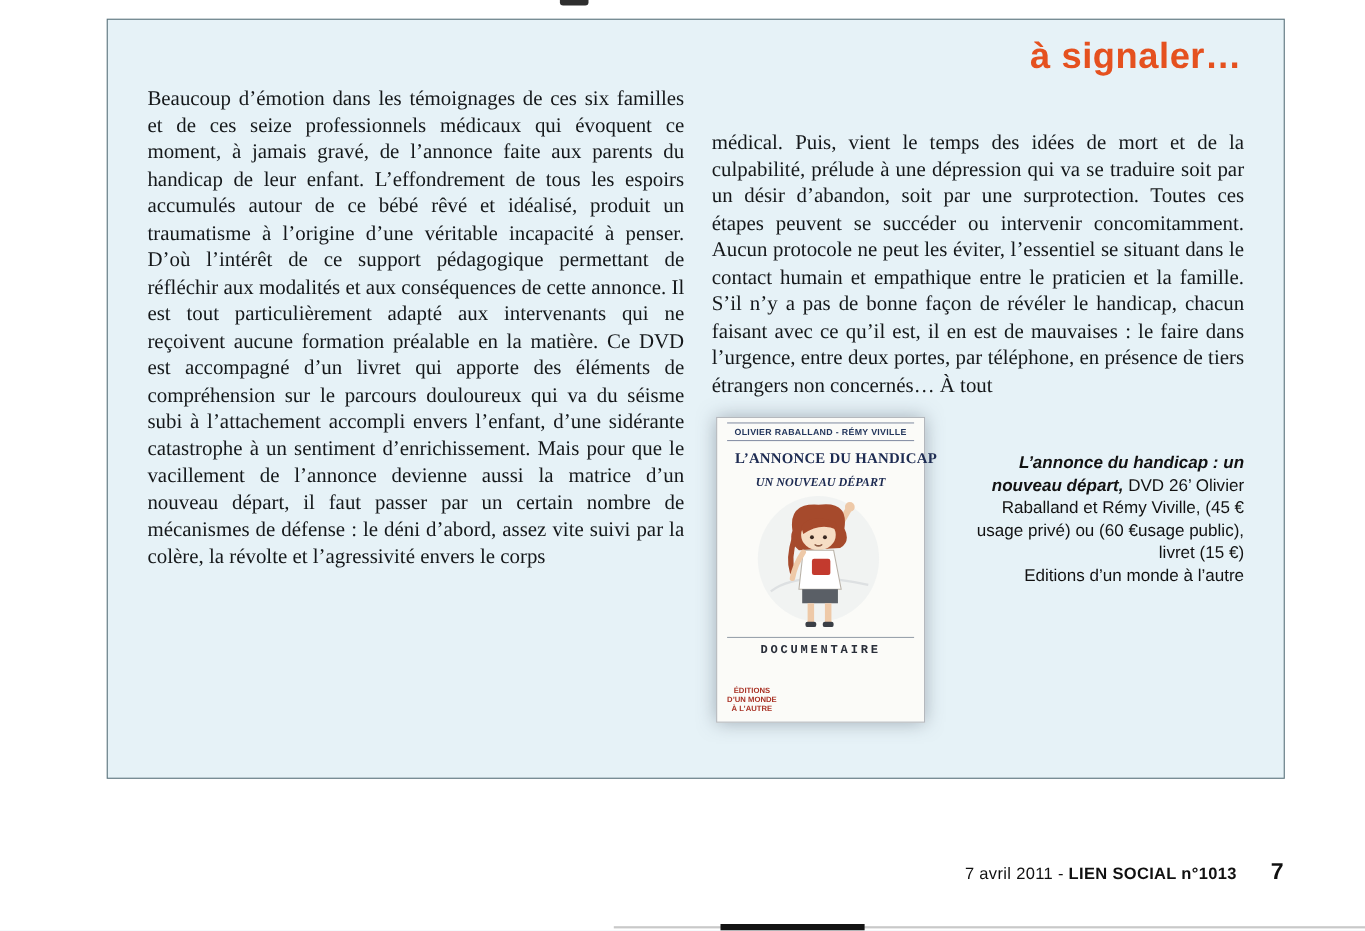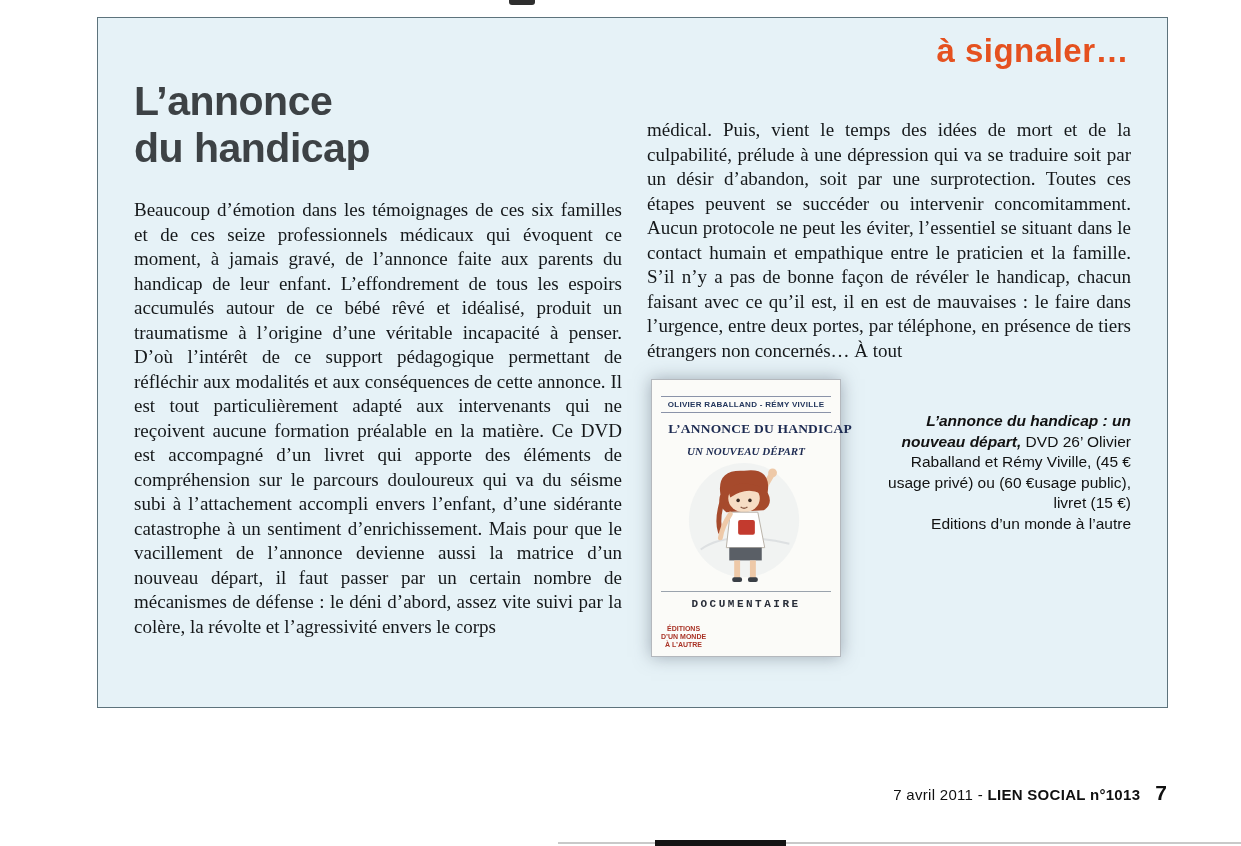--- a/index.html
+++ b/index.html
@@ -71,21 +71,21 @@
     float: left;
     width: 190px;
     margin: 16px 24px 6px 4px;
   }
   .dvd-card {
     width: 190px;
     height: 278px;
     background: #fbfbf8;
     border: 1px solid #b4b8bd;
     box-shadow: 0 0 16px rgba(88, 100, 115, 0.5);
-    padding: 16px 9px;
+    padding: 4px 9px;
     display: flex;
     flex-direction: column;
     align-items: center;
     position: relative;
     font-family: "Liberation Serif", serif;
   }
   .cover-authors {
     width: 100%;
     text-align: center;
     font-family: "Liberation Sans", sans-serif;
@@ -156,21 +156,21 @@
   }
   .caption .lead { font-weight: bold; font-style: italic; }
   .caption .cap-block { display: block; }
 
   .footer {
     position: absolute;
     top: 781px;
     right: 74px;
     display: flex;
     align-items: baseline;
-    gap: 15px;
+    gap: 31px;
     font-family: "Liberation Sans", sans-serif;
     color: #101010;
   }
   .footer-text { font-size: 15px; letter-spacing: 0.3px; }
   .footer-issue { font-weight: bold; }
   .footer-page { font-size: 21px; font-weight: bold; }
 
   .artifact-top {
     position: absolute; left: 509px; top: 0; width: 26px; height: 5px;
     background: #2e2e2e; border-radius: 0 0 3px 3px;
@@ -187,24 +187,20 @@
 </head>
 <body>
 
 <div class="artifact-top"></div>
 
 <div class="panel">
 
   <div class="signaler">à signaler…</div>
 
   <div class="left-col">
-    <h1 class="article-title">
-      <span>L’annonce</span>
-      <span>du handicap</span>
-    </h1>
     <p class="serif-text">Beaucoup d’émotion dans les témoignages de ces six familles et de ces seize professionnels médicaux qui évoquent ce moment, à jamais gravé, de l’annonce faite aux parents du handicap de leur enfant. L’effondrement de tous les espoirs accumulés autour de ce bébé rêvé et idéalisé, produit un traumatisme à l’origine d’une véritable incapacité à penser. D’où l’intérêt de ce support pédagogique permettant de réfléchir aux modalités et aux conséquences de cette annonce. Il est tout particulièrement adapté aux intervenants qui ne reçoivent aucune formation préalable en la matière. Ce DVD est accompagné d’un livret qui apporte des éléments de compréhension sur le parcours douloureux qui va du séisme subi à l’attachement accompli envers l’enfant, d’une sidérante catastrophe à un sentiment d’enrichissement. Mais pour que le vacillement de l’annonce devienne aussi la matrice d’un nouveau départ, il faut passer par un certain nombre de mécanismes de défense : le déni d’abord, assez vite suivi par la colère, la révolte et l’agressivité envers le corps</p>
   </div>
 
   <div class="right-col">
     <p class="serif-text">médical. Puis, vient le temps des idées de mort et de la culpabilité, prélude à une dépression qui va se traduire soit par un désir d’abandon, soit par une surprotection. Toutes ces étapes peuvent se succéder ou intervenir concomitamment. Aucun protocole ne peut les éviter, l’essentiel se situant dans le contact humain et empathique entre le praticien et la famille. S’il n’y a pas de bonne façon de révéler le handicap, chacun faisant avec ce qu’il est, il en est de mauvaises : le faire dans l’urgence, entre deux portes, par téléphone, en présence de tiers étrangers non concernés… À tout</p>
 
     <div class="dvd-float">
       <div class="dvd-card">
         <div class="cover-authors">OLIVIER RABALLAND - RÉMY VIVILLE</div>
         <div class="cover-title">L’ANNONCE DU HANDICAP</div>

